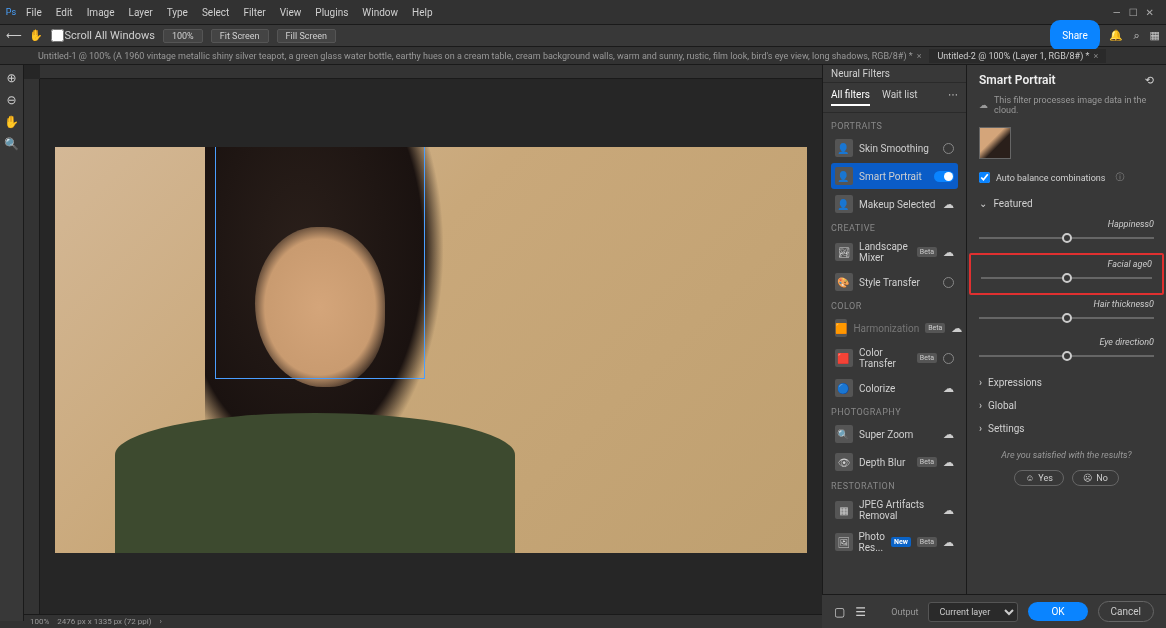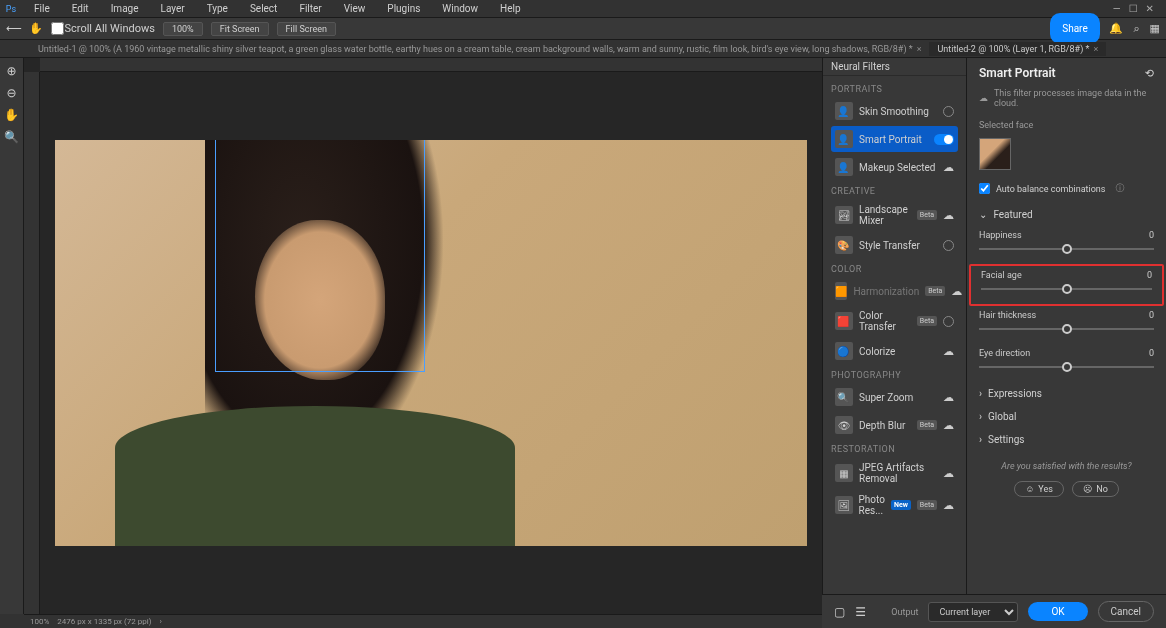--- a/index.html
+++ b/index.html
@@ -1,18 +1,18 @@
 <!DOCTYPE html>
 <html><head>
 <meta charset="utf-8">
 <style>
 * { margin: 0; padding: 0; box-sizing: border-box; font-family: -apple-system, BlinkMacSystemFont, "Segoe UI", Roboto, sans-serif; }
 body { background: #323232; color: #d0d0d0; font-size: 11px; width: 1166px; height: 628px; overflow: hidden; position: relative; }
 
-.menubar { height: 18px; background: #323232; display: flex; align-items: center; padding: 0 4px; gap: 10px; border-bottom: 1px solid #1a1a1a; }
+.menubar { height: 25px; background: #323232; display: flex; align-items: center; padding: 0 4px; gap: 2px; border-bottom: 1px solid #1a1a1a; }
 .menubar .logo { width: 14px; height: 14px; display: flex; align-items: center; justify-content: center; font-size: 9px; color: #4aa3ff; }
 .menubar .menu-item { padding: 2px 6px; font-size: 10px; cursor: pointer; }
 .winbtns { margin-left: auto; display: flex; gap: 8px; padding-right: 8px; font-size: 10px; color: #aaa; }
 
 .toolbar { height: 22px; background: #383838; display: flex; align-items: center; padding: 0 6px; gap: 8px; border-bottom: 1px solid #1a1a1a; }
 .toolbar .icon { font-size: 11px; color: #ccc; }
 .toolbar .tb-chip { background: #444; border: 1px solid #555; padding: 1px 8px; border-radius: 2px; font-size: 9px; }
 .toolbar .tb-right { margin-left: auto; display: flex; gap: 10px; align-items: center; }
 .share-btn { background: #0a84ff; color: white; padding: 10px 12px; border-radius: 10px; font-size: 10px; cursor: pointer; }
 
@@ -60,21 +60,21 @@
 .settings-panel { width: 200px; background: #383838; border-left: 1px solid #1a1a1a; display: flex; flex-direction: column; padding: 0 0 0 0; }
 .sp-header { display: flex; align-items: center; justify-content: space-between; padding: 8px 12px; }
 .sp-title { font-size: 12px; font-weight: 600; color: #eee; }
 .sp-note { display: flex; gap: 6px; padding: 0 12px 8px; font-size: 9px; color: #999; align-items: center; }
 .sp-selface { padding: 4px 12px; font-size: 9px; color: #999; }
 .face-thumb { width: 32px; height: 32px; background: linear-gradient(135deg, #d4a57a 40%, #2a1f1a 60%); margin: 4px 12px; border: 1px solid #666; }
 .sp-check { display: flex; align-items: center; gap: 6px; padding: 8px 12px; font-size: 9px; }
 .sp-check input { width: 11px; height: 11px; accent-color: #0a84ff; }
 .sp-collapse { padding: 6px 12px; font-size: 10px; cursor: pointer; display: flex; gap: 6px; align-items: center; }
 .sp-slider-group { padding: 4px 12px 8px; }
-.sp-slider-row { display: flex; justify-content: space-between; font-size: 9px; color: #ccc; margin-bottom: 2px; }
+.sp-slider-row { display: flex; justify-content: flex-end; font-size: 9px; color: #ccc; margin-bottom: 2px; font-style: italic; }
 .sp-slider { position: relative; height: 14px; display: flex; align-items: center; }
 .sp-slider-track { width: 100%; height: 2px; background: #666; position: relative; }
 .sp-slider-tick { position: absolute; left: 50%; width: 1px; height: 6px; background: #888; top: -2px; }
 .sp-slider-thumb { position: absolute; left: 50%; width: 10px; height: 10px; border: 2px solid #ccc; background: #383838; border-radius: 50%; transform: translateX(-50%); top: 2px; }
 .highlight-box { border: 2px solid #e03030; border-radius: 2px; padding: 2px 10px 6px; margin: 0 2px; }
 .sp-satisfied { text-align: center; padding: 10px; font-size: 9px; font-style: italic; color: #999; }
 .sp-yn { display: flex; justify-content: center; gap: 8px; }
 .yn-btn { display: flex; gap: 4px; align-items: center; border: 1px solid #666; border-radius: 10px; padding: 2px 10px; font-size: 9px; cursor: pointer; }
 
 .bottom-bar { position: absolute; bottom: 0; right: 0; width: 344px; height: 34px; background: #383838; border-top: 1px solid #1a1a1a; display: flex; align-items: center; padding: 0 12px; gap: 10px; }
@@ -154,20 +154,25 @@
         <div class="head-shape"></div>
         <div class="face-shape"></div>
         <div class="shirt-shape"></div>
         <div class="face-box"></div>
       </div>
     </div>
   </div>
 
   <div class="neural-panel">
     <div class="np-header">Neural Filters</div>
+    <div class="np-tabs">
+      <span class="np-tab active">All filters</span>
+      <span class="np-tab">Wait list</span>
+      <span class="dots">⋯</span>
+    </div>
     <div class="np-section">
       <div class="np-section-title">PORTRAITS</div>
       <div class="filter-item">
         <span class="fi-icon">👤</span>
         <span class="fi-label">Skin Smoothing</span>
         <span class="toggle-off-circle"></span>
       </div>
       <div class="filter-item selected">
         <span class="fi-icon">👤</span>
         <span class="fi-label">Smart Portrait</span>
@@ -242,21 +247,20 @@
 
   <div class="settings-panel">
     <div class="sp-header">
       <span class="sp-title">Smart Portrait</span>
       <span>⟲</span>
     </div>
     <div class="sp-note">
       <span>☁</span>
       <span>This filter processes image data in the cloud.</span>
     </div>
-    <div class="sp-selface">Selected face</div>
     <div class="face-thumb"></div>
     <div class="sp-check">
       <input type="checkbox" checked="" style="">
       <span>Auto balance combinations</span>
       <span style="margin-left:4px;color:#888">ⓘ</span>
     </div>
 
     <div class="sp-collapse">
         <span>⌄</span>
         <span>Featured</span>

